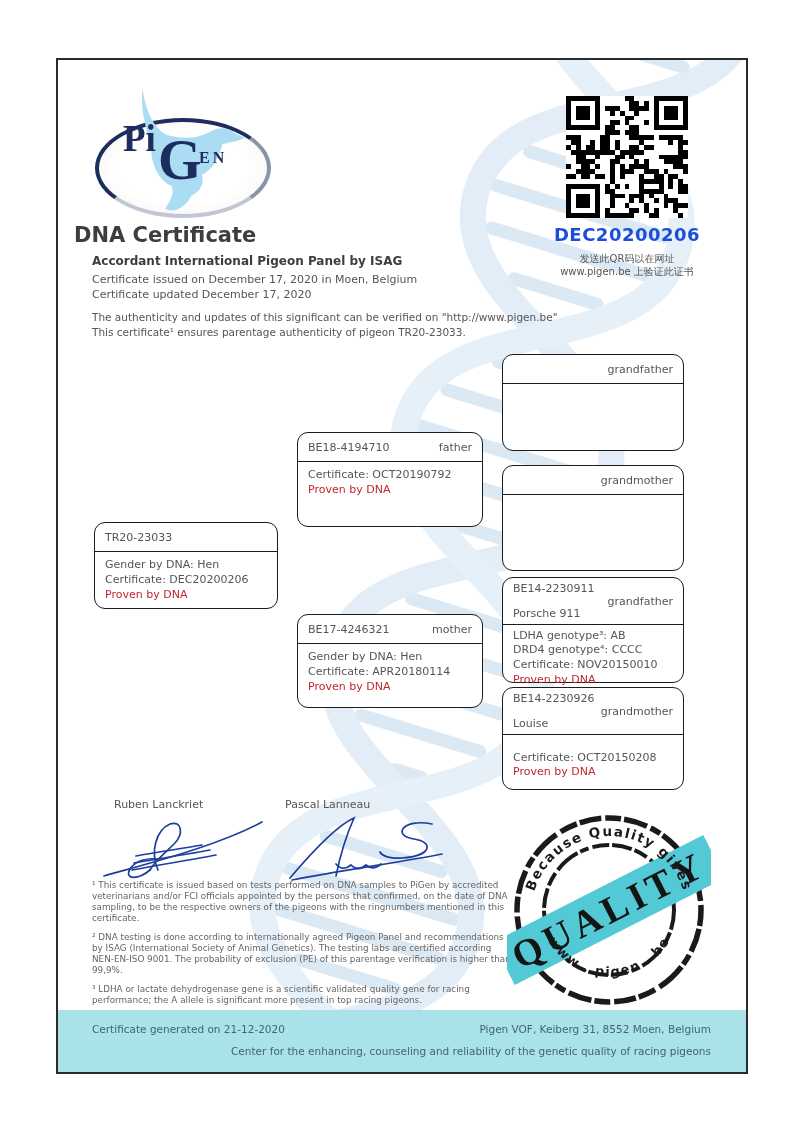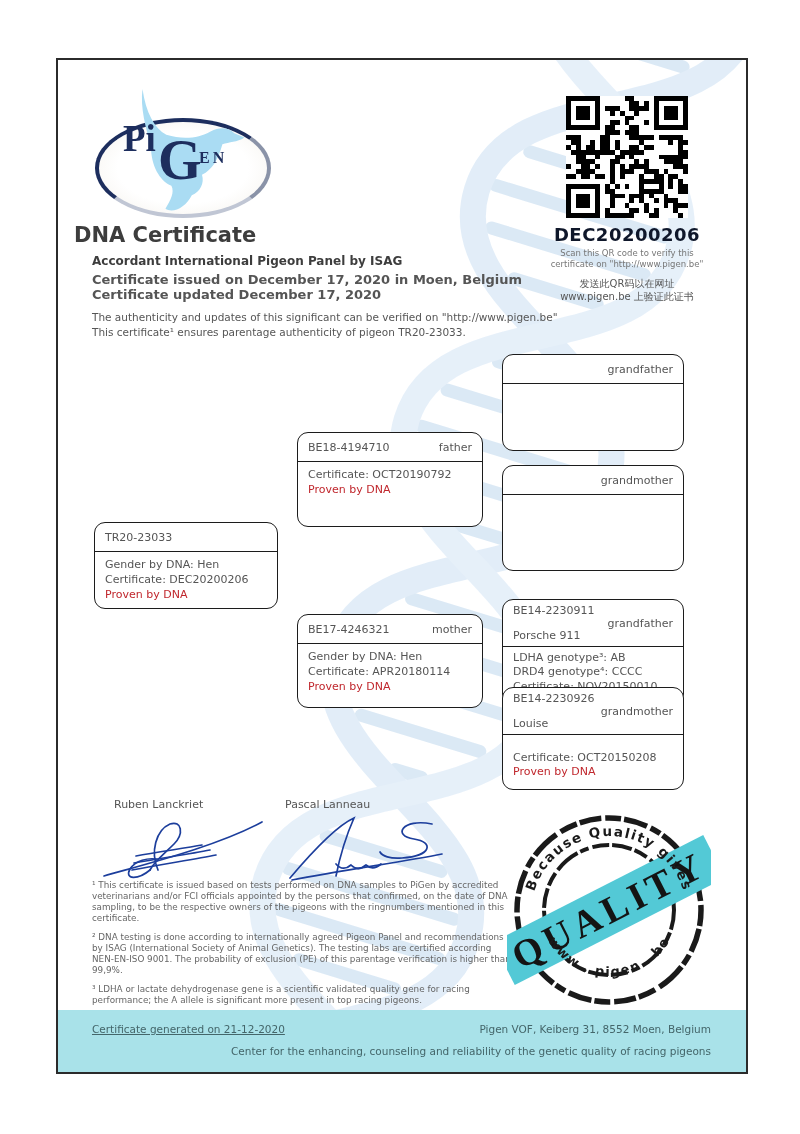--- a/index.html
+++ b/index.html
@@ -17,27 +17,27 @@
     background:radial-gradient(#ffffff 55%,#f3f0ea);}
   #logo .bird{position:absolute;left:34px;top:-2px;width:136px;height:134px;}
   .logo-letter{position:absolute;font-family:"Liberation Serif","DejaVu Serif",serif;
     font-weight:bold;color:#1d2e5e;line-height:1;}
   .logo-pi{left:40px;top:34px;font-size:37px;}
   .logo-g{left:75px;top:46px;font-size:56px;}
   .logo-en{left:116px;top:64px;font-size:16px;letter-spacing:3px;}
   
   #qrblock{position:absolute;left:449px;top:36px;width:240px;text-align:center;z-index:2;}
   #qrblock svg{display:block;margin:0 auto;}
-  .qr-id{font-size:18px;font-weight:bold;color:#0f172a;letter-spacing:.5px;margin-top:6px;}
+  .qr-id{font-size:18px;font-weight:bold;color:#1d4ed8;letter-spacing:.5px;margin-top:6px;}
   .qr-cap{font-size:8.5px;color:#777;line-height:11px;margin-top:3px;}
   .qr-zh{font-size:10px;color:#555;line-height:13px;margin-top:7px;}
   
   .h-title{left:16px;top:163px;font-size:21px;font-weight:bold;color:#3d3d3d;z-index:2;}
   .h-sub{left:34px;top:194px;font-size:12px;font-weight:bold;color:#3d3d3d;z-index:2;}
-  .h-meta{left:34px;top:212px;font-size:13px;color:#555;line-height:15px;z-index:2;font-weight:bold;}
+  .h-meta{left:34px;top:212px;font-size:11px;color:#555;line-height:15px;z-index:2;}
   .h-para{left:34px;top:250px;font-size:10.5px;color:#555;line-height:15px;z-index:2;}
   
   .pbox{position:absolute;background:#fff;border:1.6px solid #1c1c1c;border-radius:11px;
     font-size:11px;color:#555;z-index:2;box-sizing:border-box;}
   .pbox-head{padding:8px 10px 6px;line-height:14px;}
   .pbox-head.compact{padding:5px 10px 3px;line-height:12.5px;}
   .pbox-head .rel{float:right;}
   .pbox-head .rel-line{text-align:right;}
   .pbox-div{border-top:1.6px solid #1c1c1c;}
   .pbox-body{padding:5px 10px;line-height:15.2px;}
@@ -47,21 +47,21 @@
   .sig{position:absolute;z-index:2;}
   
   #footnotes{position:absolute;left:34px;top:820px;width:424px;font-size:8.8px;
     color:#666;line-height:11px;z-index:2;}
   #footnotes p{margin:0 0 8px 0;}
   
   #stamp{position:absolute;left:449px;top:748px;width:204px;height:204px;z-index:2;}
   
   #footer{position:absolute;left:0;top:950px;width:688px;height:62px;
     background:#a9e2e9;z-index:3;font-size:10.5px;color:#44666a;}
-  #footer .f-left{position:absolute;left:34px;top:13px;text-decoration:underline;}
+  #footer .f-left{position:absolute;left:34px;top:13px;}
   #footer .f-right{position:absolute;right:35px;top:13px;text-align:center;}
   #footer .f-tag{position:absolute;right:35px;top:35px;text-align:right;}
 </style>
 </head>
 <body>
 
 <div id="page">
 
   <svg id="helix" viewBox="0 0 260 1200">
     <g id="helix-rungs" stroke="#b9d4ec" stroke-width="13" stroke-linecap="round">
@@ -321,24 +321,20 @@
           <rect x="9.6" y="9.6" width="14.399999999999999" height="14.399999999999999" fill="#000"></rect>
           <rect x="86.39999999999999" y="0" width="33.6" height="33.6" fill="#000"></rect>
           <rect x="91.2" y="4.8" width="24" height="24" fill="#fff"></rect>
           <rect x="96" y="9.6" width="14.399999999999999" height="14.399999999999999" fill="#000"></rect>
           <rect x="0" y="86.39999999999999" width="33.6" height="33.6" fill="#000"></rect>
           <rect x="4.8" y="91.2" width="24" height="24" fill="#fff"></rect>
           <rect x="9.6" y="96" width="14.399999999999999" height="14.399999999999999" fill="#000"></rect>
         </svg>
     </div>
     <div class="qr-id">DEC20200206</div>
-    <div class="qr-cap">
-      <div>Scan this QR code to verify this</div>
-      <div>certificate on "http://www.pigen.be"</div>
-    </div>
     <div class="qr-zh">
       <div>发送此QR码以在网址</div>
       <div>www.pigen.be 上验证此证书</div>
     </div>
   </div>
 
   <div class="abs h-title">DNA Certificate</div>
   <div class="abs h-sub">Accordant International Pigeon Panel by ISAG</div>
   <div class="abs h-meta">
     <div>Certificate issued on December 17, 2020 in Moen, Belgium</div>
@@ -374,21 +370,21 @@
   <div class="pbox" style="left:36px;top:462px;width:184px;height:87px;">
     <div class="pbox-head"><span>TR20-23033</span></div>
     <div class="pbox-div"></div>
     <div class="pbox-body">
       <div>Gender by DNA: Hen</div>
       <div>Certificate: DEC20200206</div>
       <div class="proven">Proven by DNA</div>
     </div>
   </div>
 
-  <div class="pbox" style="left:444px;top:539px;width:182px;height:106px;">
+  <div class="pbox" style="left:444px;top:517px;width:182px;height:106px;">
     <div class="pbox-head compact">
       <div>BE14-2230911</div>
       <div class="rel-line">grandfather</div>
       <div>Porsche 911</div>
     </div>
     <div class="pbox-div"></div>
     <div class="pbox-body" style="line-height:14.8px;padding-top:4px;">
       <div>LDHA genotype³: AB</div>
       <div>DRD4 genotype⁴: CCCC</div>
       <div>Certificate: NOV20150010</div>

